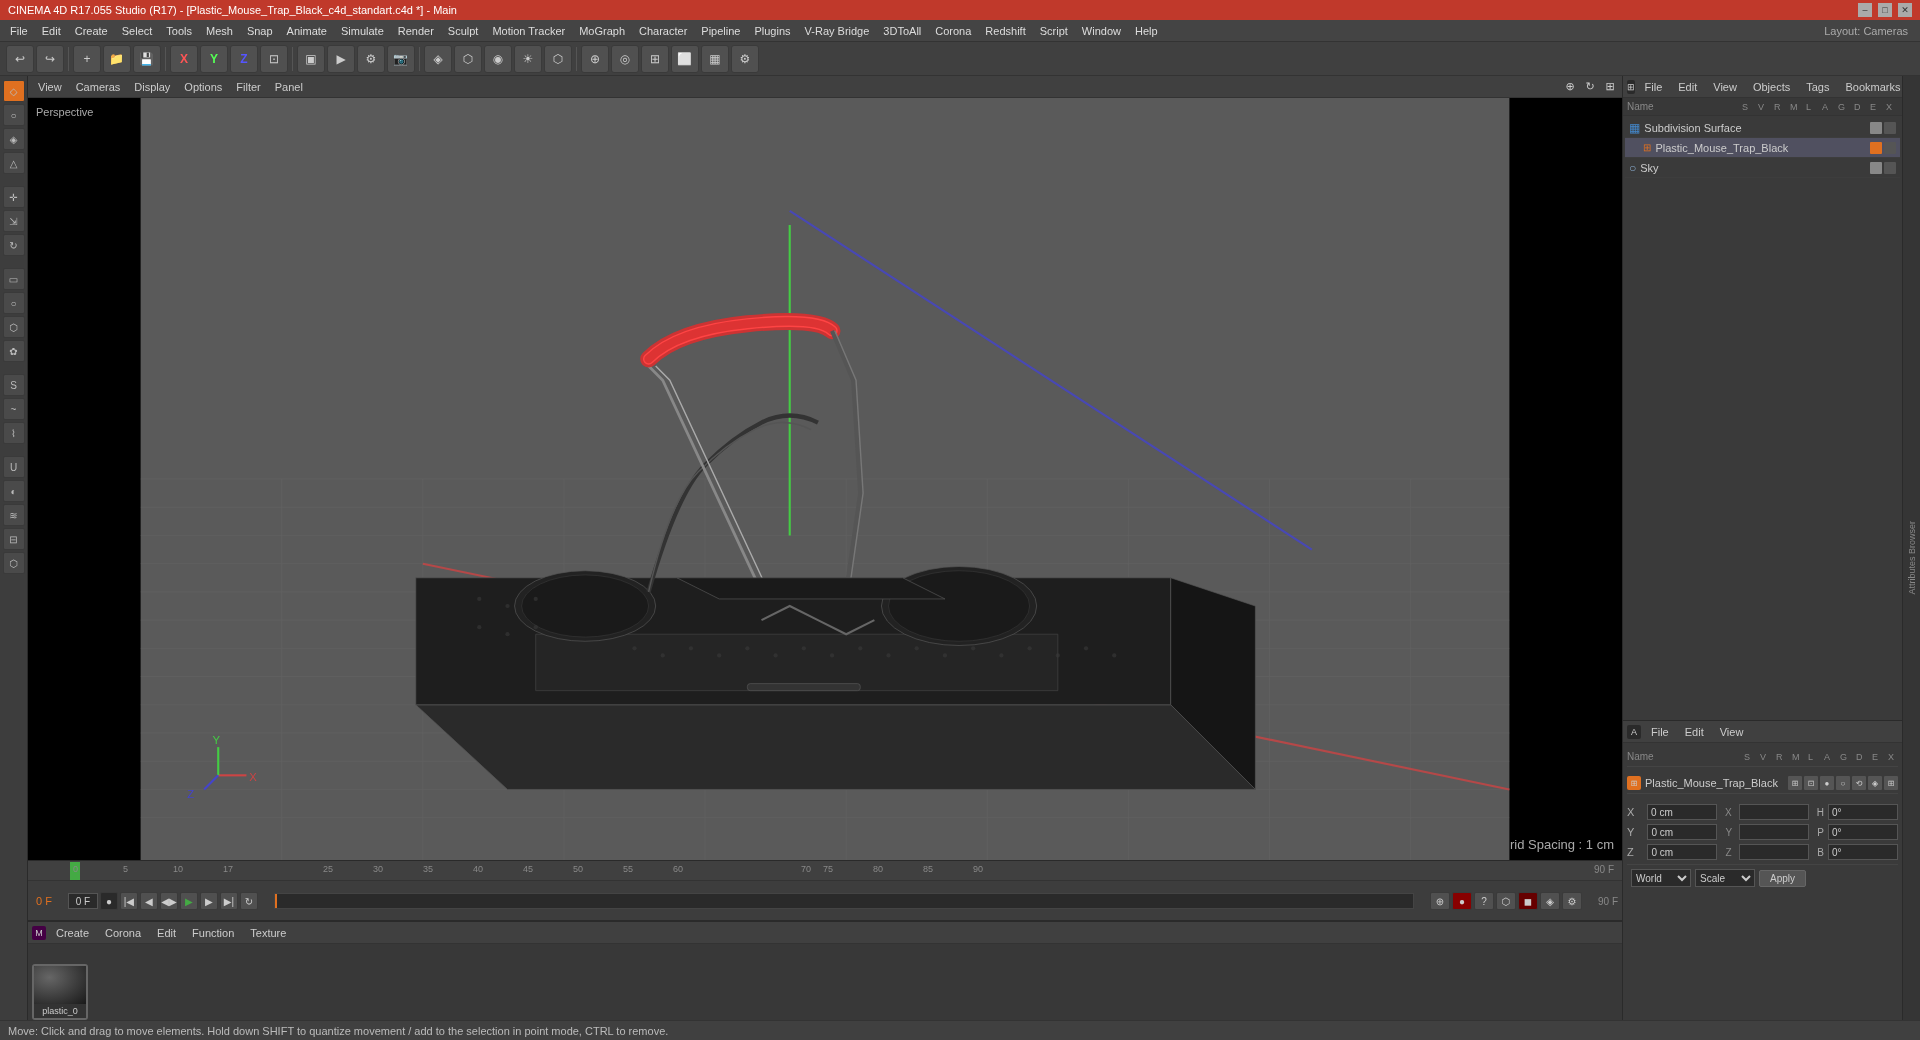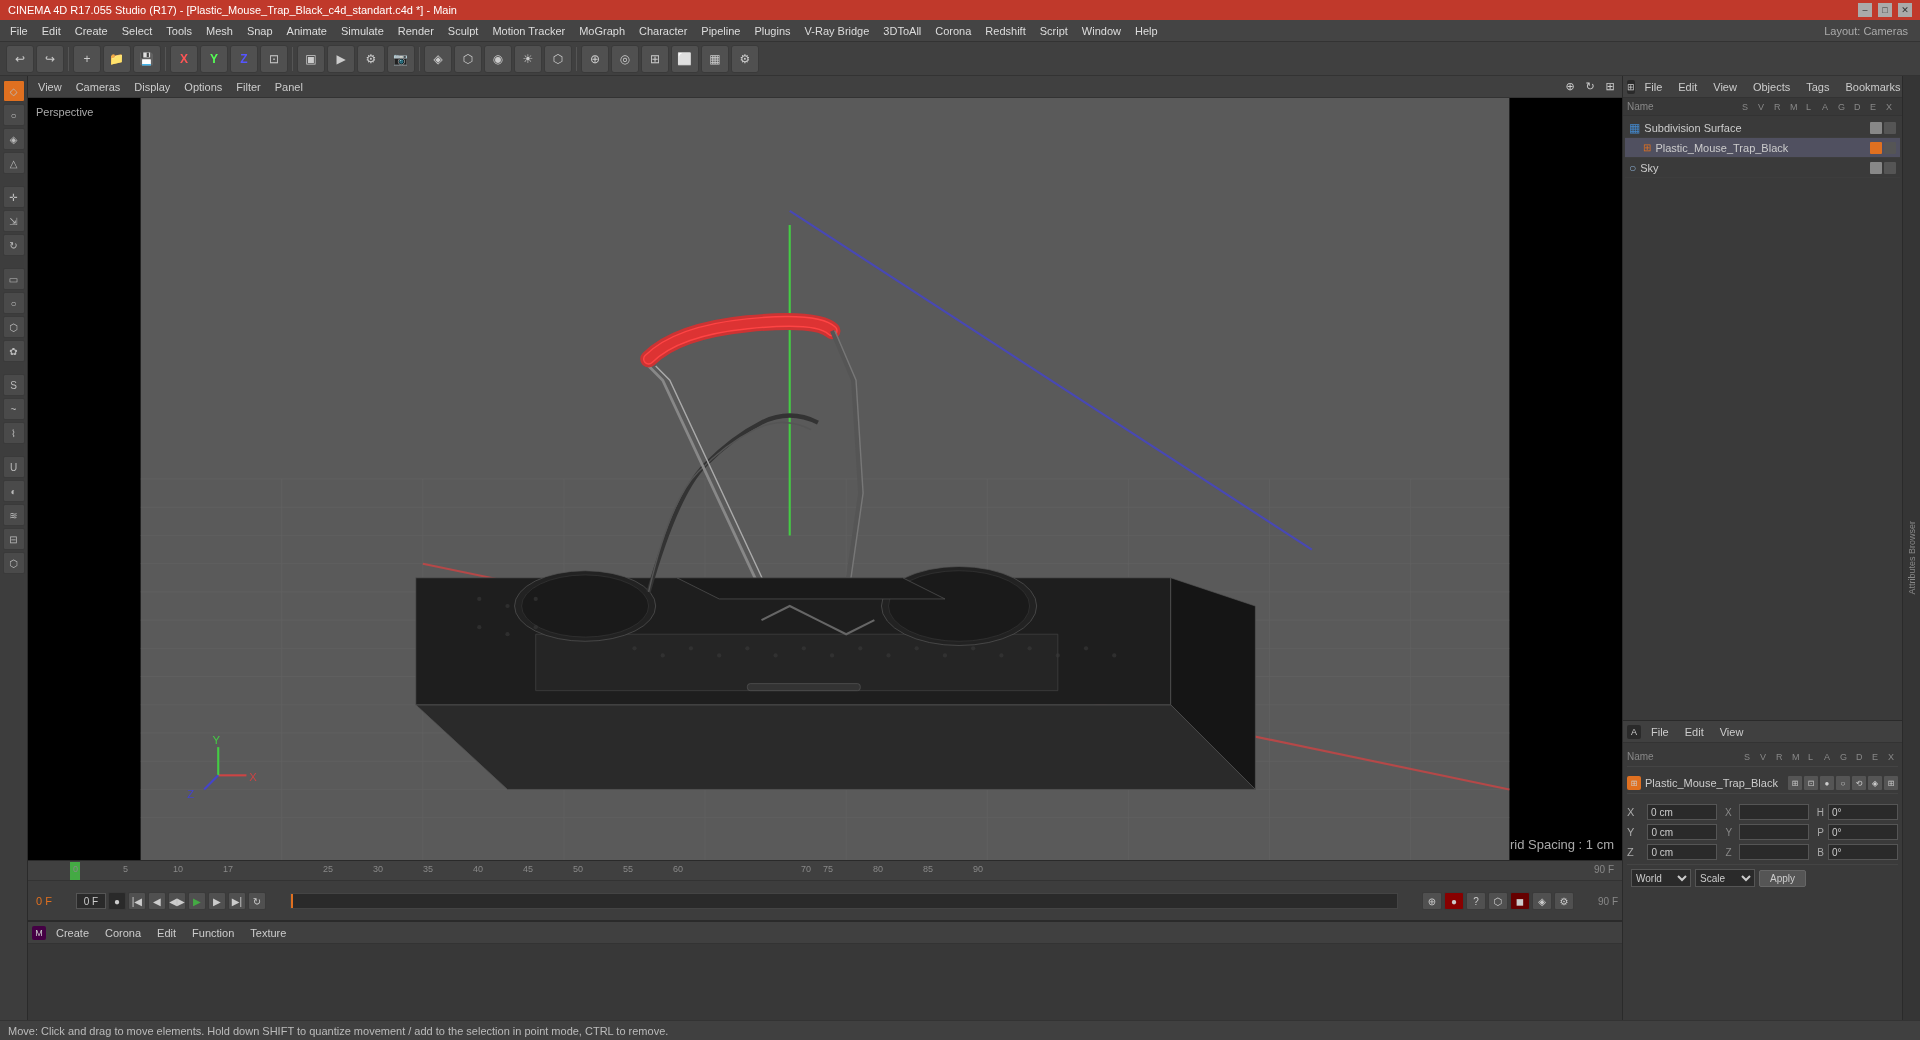--- a/index.html
+++ b/index.html
@@ -690,21 +690,21 @@
           <span class="frame-label" style="left:650px;margin-top:16px;">65</span>
           <span class="frame-label" style="left:728px;">70</span>
           <span class="frame-label" style="left:750px;">75</span>
           <span class="frame-label" style="left:800px;">80</span>
           <span class="frame-label" style="left:850px;">85</span>
           <span class="frame-label" style="left:900px;">90</span>
         </div>
         <span style="position:absolute; right:8px; top:3px; font-size:10px; color:#888;">90 F</span>
       </div>
 
-      <div id="playback-controls" style="height:40px; background:#3d3d3d; display:flex; align-items:center; padding:0 4px; gap:20px;">
+      <div id="playback-controls" style="height:40px; background:#3d3d3d; display:flex; align-items:center; padding:0 4px; gap:12px;">
         <span style="color:#e07020; font-size:11px; padding:0 4px;">0 F</span>
         <div style="display:flex; align-items:center; gap:2px;">
           <input type="text" style="width: 30px; height: 16px; background: rgb(42, 42, 42); border: 1px solid rgb(85, 85, 85); color: rgb(204, 204, 204); font-size: 10px; text-align: center;" value="0 F">
           <button class="play-btn" style="background:#2a2a2a;">●</button>
           <button class="play-btn">|◀</button>
           <button class="play-btn">◀</button>
           <button class="play-btn">◀▶</button>
           <button class="play-btn" style="color:#4a4;">▶</button>
           <button class="play-btn">▶</button>
           <button class="play-btn">▶|</button>
@@ -728,20 +728,26 @@
     </div>
 
     <div id="material-editor">
       <div id="mat-editor-toolbar">
         <div style="width:14px; height:14px; background:#404; border-radius:2px; display:flex; align-items:center; justify-content:center; font-size:9px;">M</div>
         <span class="mat-tab">Create</span>
         <span class="mat-tab">Corona</span>
         <span class="mat-tab">Edit</span>
         <span class="mat-tab">Function</span>
         <span class="mat-tab">Texture</span>
+      </div>
+      <div id="mat-content">
+        <div id="mat-item">
+          <div id="mat-preview"></div>
+          <div id="mat-label">plastic_0</div>
+        </div>
       </div>
     </div>
   </div>
 
   <div id="right-panel">
 
     <div id="object-manager">
       <div id="obj-mgr-header">
         <div style="width:14px; height:14px; background:#2a2a2a; border-radius:2px; display:flex; align-items:center; justify-content:center; font-size:9px;">⊞</div>
         <span class="obj-mgr-tab">File</span>

